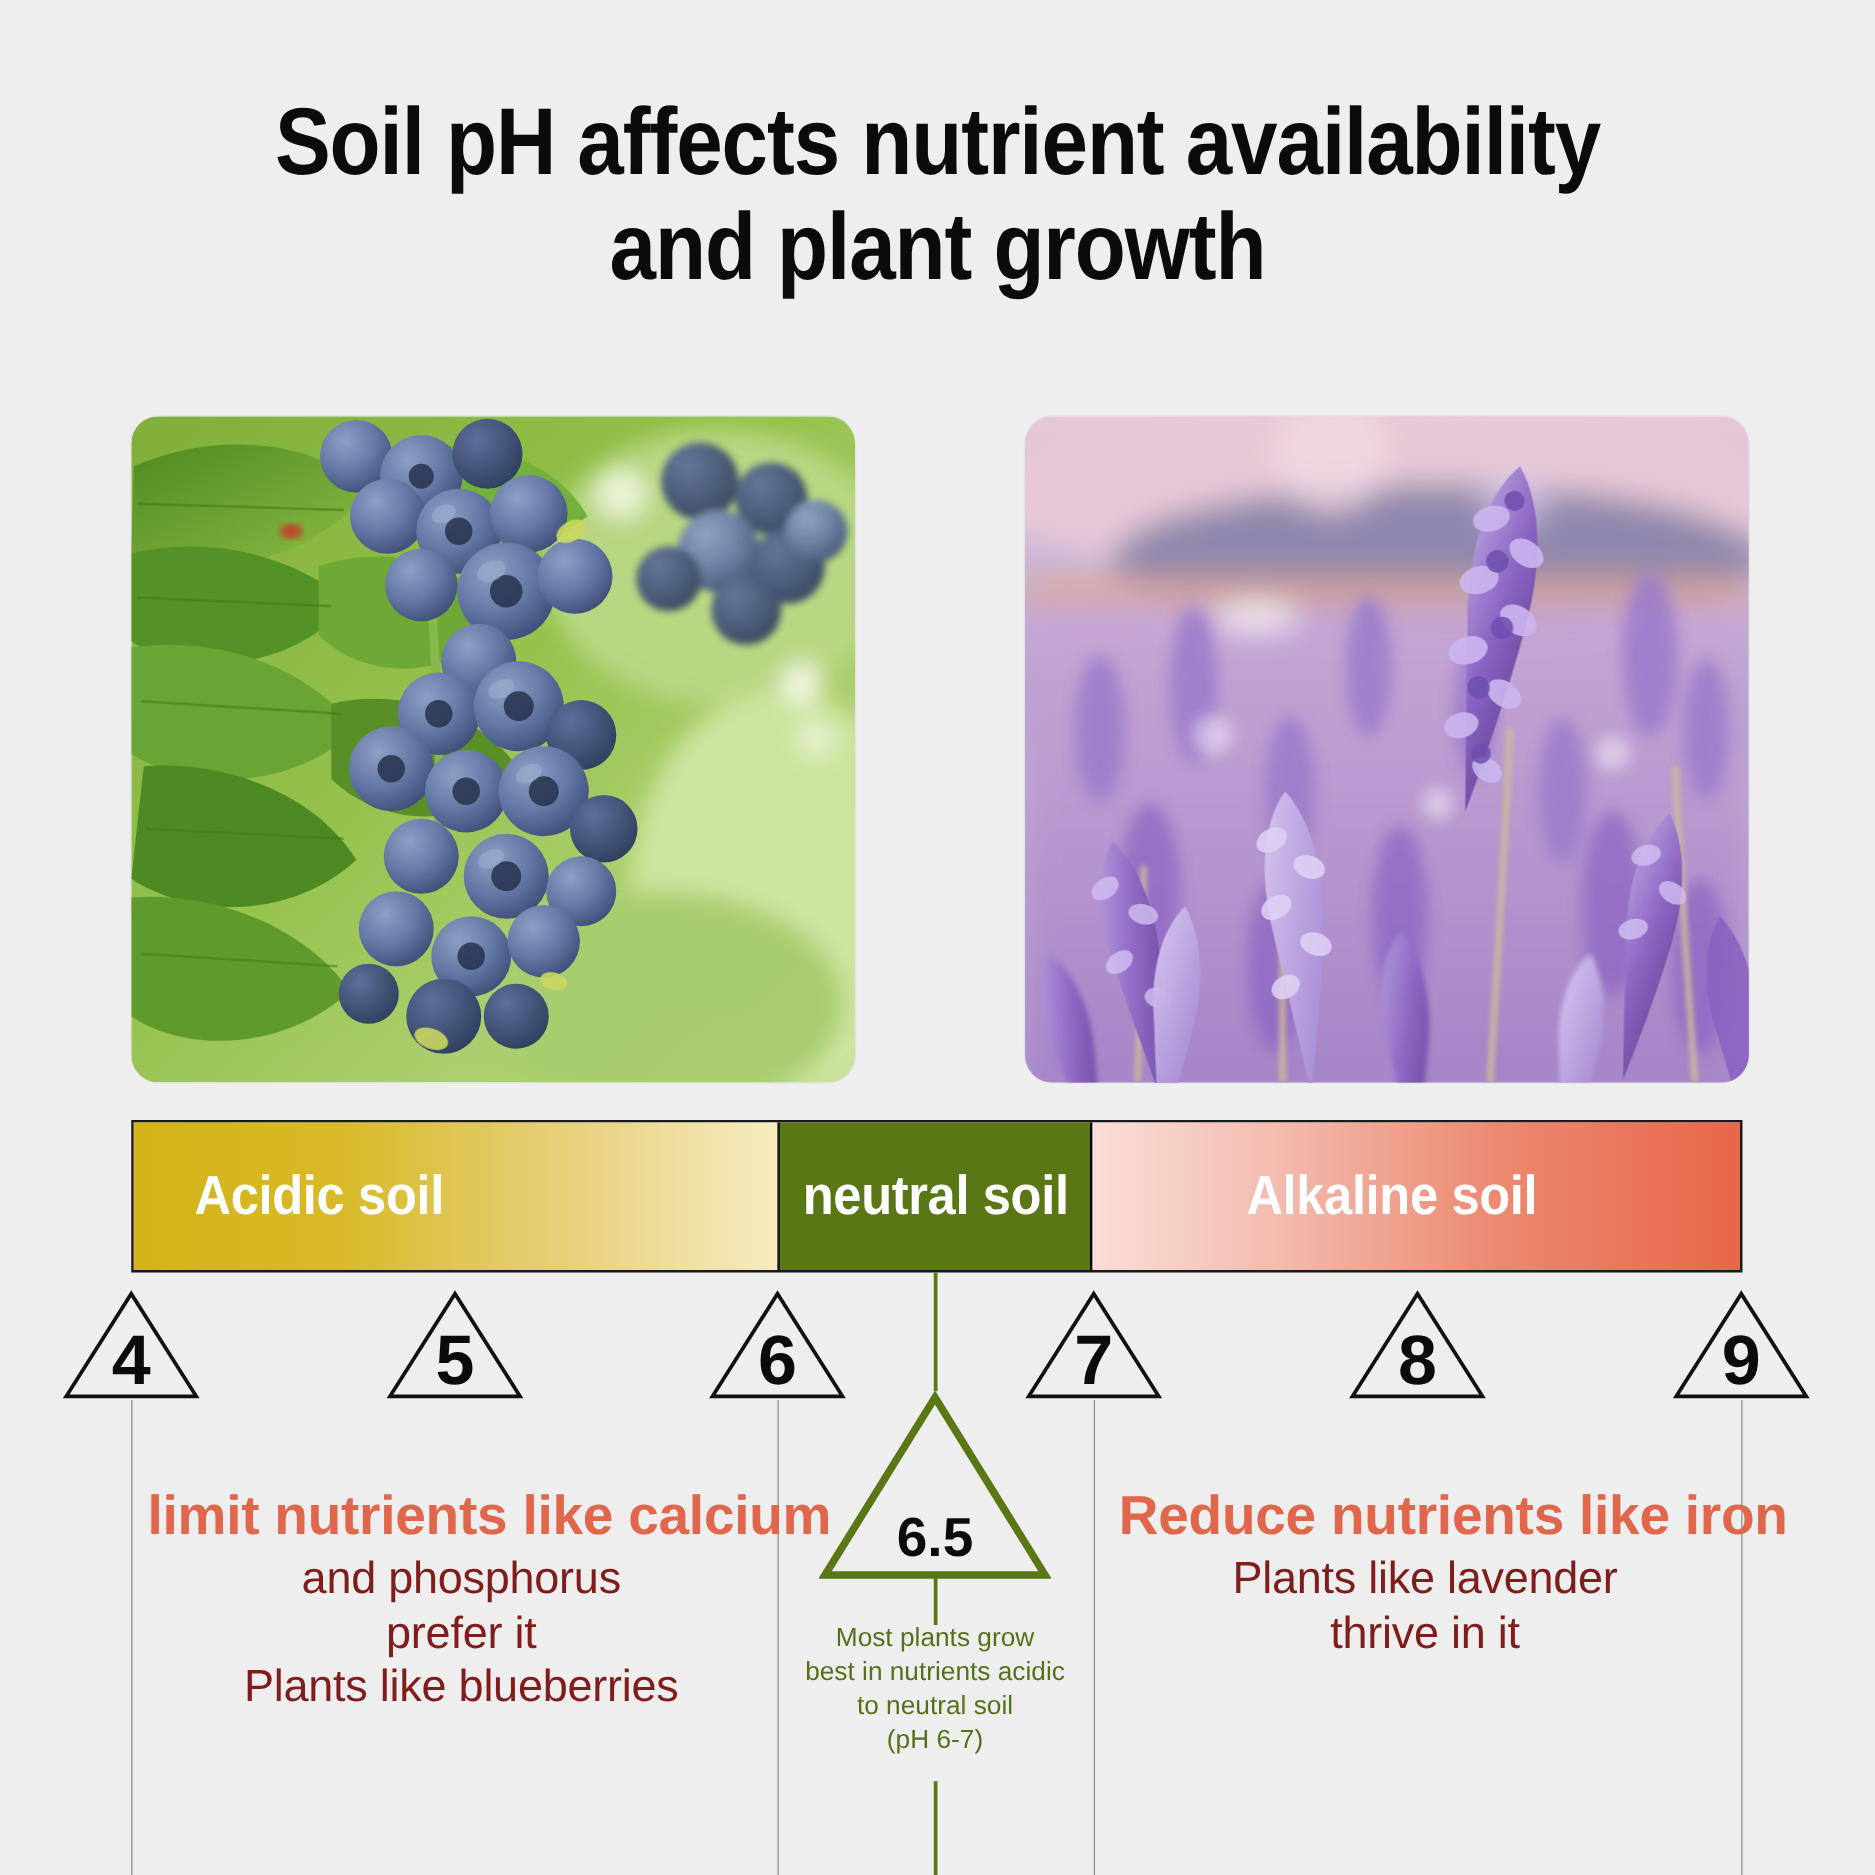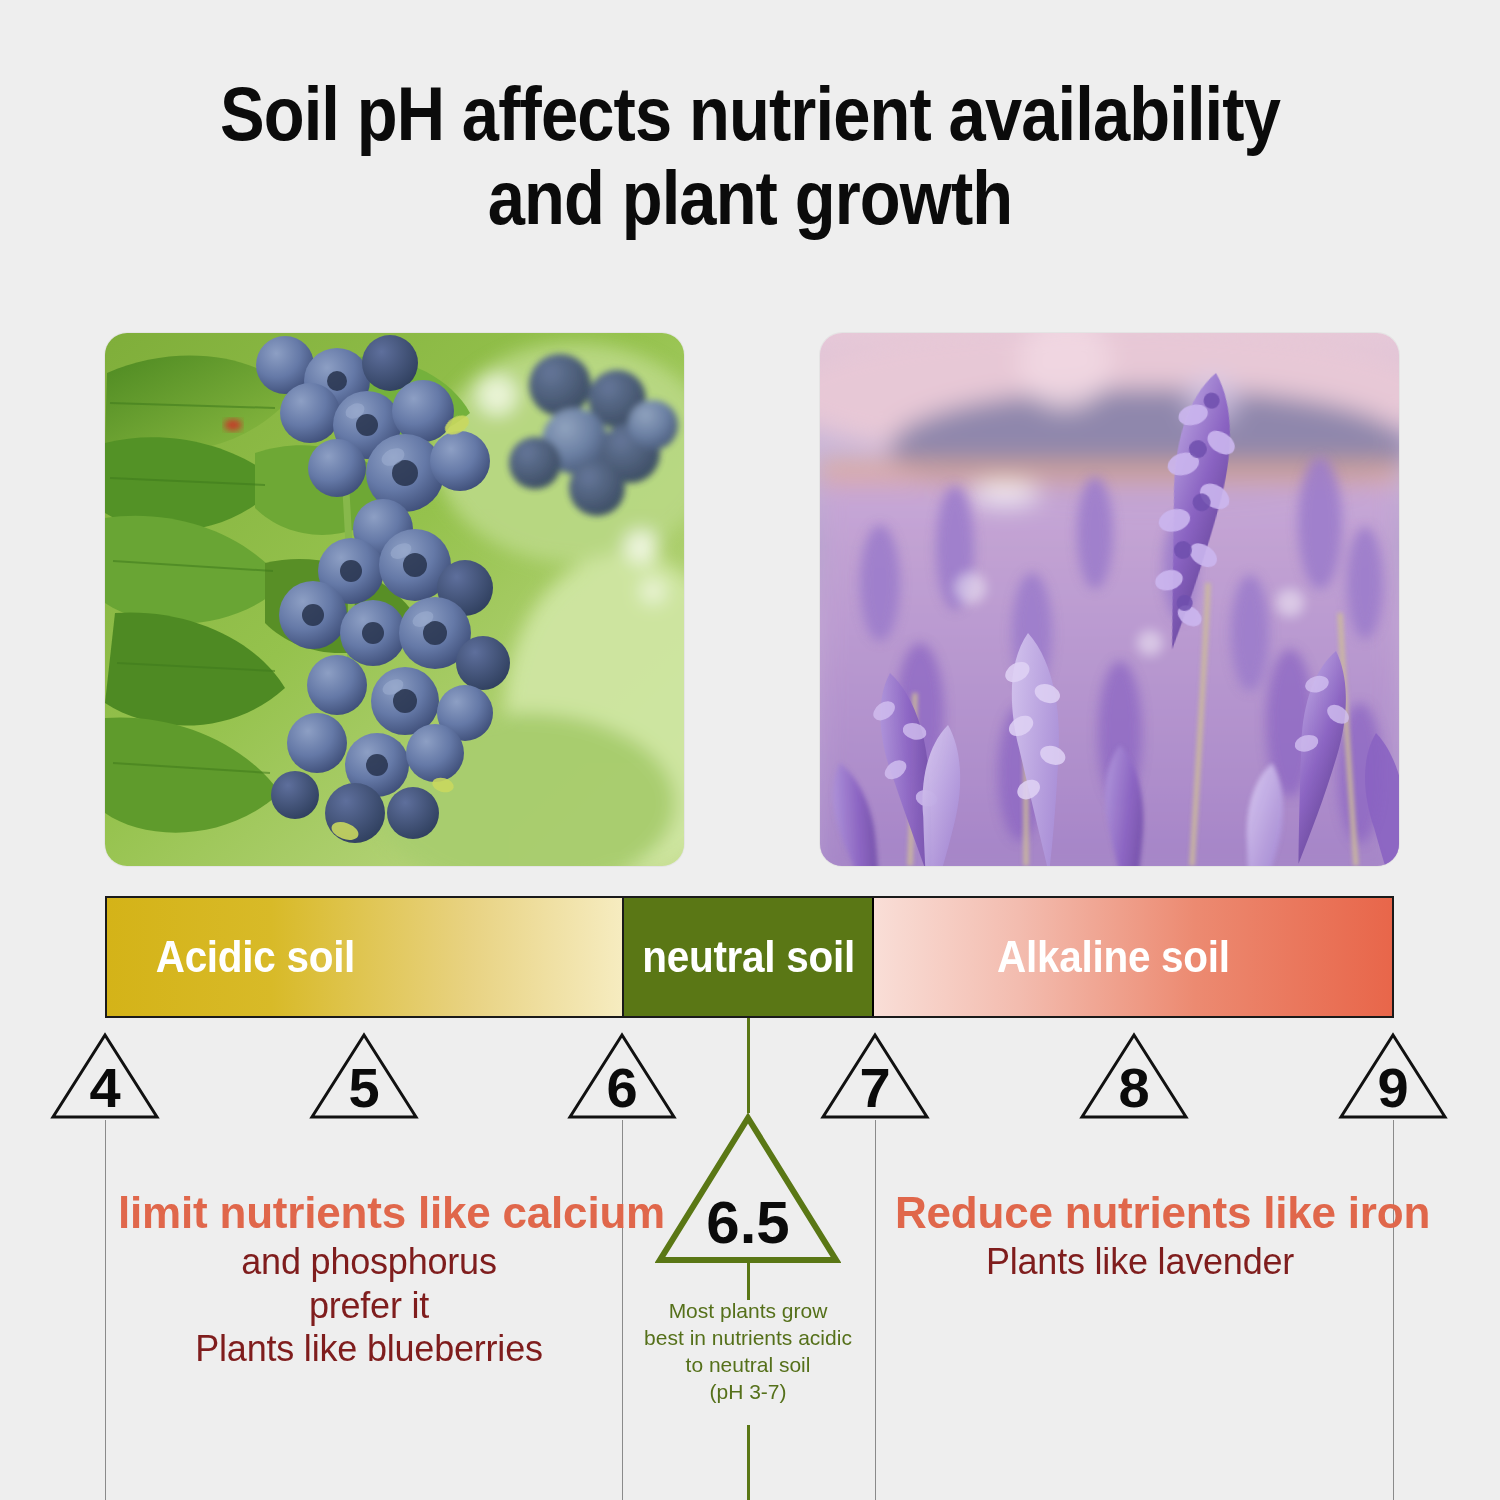--- a/index.html
+++ b/index.html
@@ -145,21 +145,21 @@
   .center-tri svg { display: block; width: 186px; height: 152px; }
   .center-tri-num {
     position: absolute;
     left: 0;
     top: 0;
     width: 186px;
     height: 152px;
     display: flex;
     align-items: flex-end;
     justify-content: center;
-    font-size: 60px;
+    font-size: 44px;
     font-weight: 700;
     color: #0b0b0b;
     line-height: 1;
     padding-bottom: 12px;
     box-sizing: border-box;
   }
 
   
   .caption {
     position: absolute;
@@ -538,30 +538,31 @@
     </svg>
     <span class="center-tri-num">6.5</span>
   </div>
 
   <div class="center-stem" style="left:747px; top:1260px; height:40px;"></div>
 
   <div class="caption cap-small" style="left:598px; top:1298px; width:300px;">
     <div>Most plants grow</div>
     <div>best in nutrients acidic</div>
     <div>to neutral soil</div>
-    <div>(pH 3-7)</div>
+    <div>(pH 6-7)</div>
   </div>
 
   <div class="center-stem" style="left:747px; top:1425px; height:75px;"></div>
 
   <div class="caption" style="left:118px; top:1186px; width:502px;">
     <div class="cap-head">limit nutrients like calcium</div>
     <div class="cap-body">and phosphorus</div>
     <div class="cap-body">prefer it</div>
     <div class="cap-body">Plants like blueberries</div>
   </div>
 
   <div class="caption" style="left:895px; top:1186px; width:490px;">
     <div class="cap-head">Reduce nutrients like iron</div>
     <div class="cap-body">Plants like lavender</div>
+    <div class="cap-body">thrive in it</div>
   </div>
 
 </div>
 
 </body></html>

